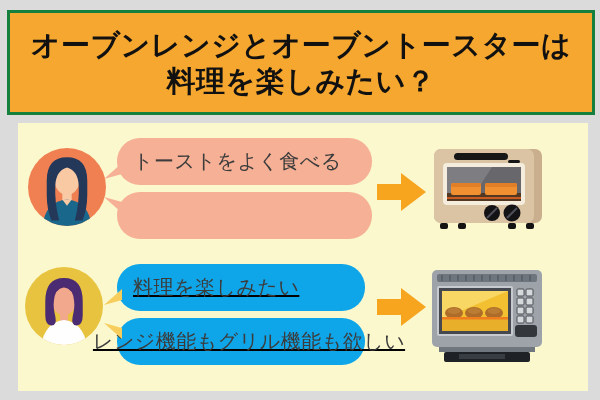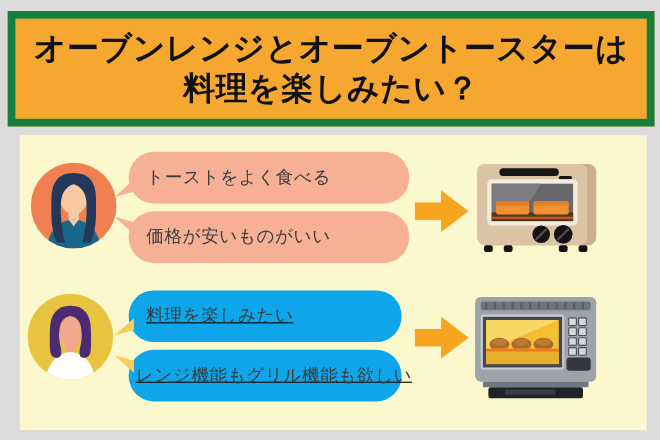--- a/index.html
+++ b/index.html
@@ -3,42 +3,42 @@
 <meta charset="utf-8">
 <style>
   html,body{margin:0;padding:0;}
   .canvas{
     position:relative;width:600px;height:400px;background:#DBDBDB;
     font-family:"Liberation Sans","DejaVu Sans",sans-serif;overflow:hidden;
   }
   
   .header{
     position:absolute;left:7px;top:10px;width:588px;height:105px;
-    box-sizing:border-box;background:#F6A72F;border:7px solid #15803d;
+    box-sizing:border-box;background:#F6A72F;border:3px solid #15803d;
     display:flex;flex-direction:column;justify-content:center;align-items:center;
     text-align:center;
   }
   .title-line{
     font-size:29px;font-weight:bold;color:#111;line-height:36px;letter-spacing:0.5px;
   }
   
   .content{
     position:absolute;left:18px;top:123px;width:570px;height:268px;background:#FBF8CD;
   }
   
   .avatar{position:absolute;width:78px;height:78px;}
   .avatar svg{display:block;width:100%;height:100%;}
   .avatar1{left:28px;top:148px;}
   .avatar2{left:25px;top:267px;}
   
   .bubble{
     position:absolute;height:47px;border-radius:23px;
     display:flex;align-items:center;box-sizing:border-box;padding-left:16px;
   }
-  .bubble-text{font-size:16px;color:#3C3C3C;letter-spacing:0.5px;white-space:nowrap;}
+  .bubble-text{font-size:20px;color:#3C3C3C;letter-spacing:0.5px;white-space:nowrap;}
   .b1a{left:117px;top:138px;width:255px;}
   .b1b{left:117px;top:192px;width:255px;}
   .b2a{left:117px;top:264px;width:248px;}
   .b2b{left:117px;top:318px;width:248px;justify-content:center;}
   .row1 .bubble{background:#F5B096;}
   .row2 .bubble{background:#0ea5e9;text-decoration:underline;}
   .tail{position:absolute;width:18px;height:18px;}
   .tail svg{display:block;width:100%;height:100%;}
   .tail-down{left:-13px;bottom:5px;}
   .tail-up{left:-13px;top:5px;}
@@ -97,21 +97,20 @@
       </span>
       <span class="bubble-text">トーストをよく食べる</span>
     </div>
 
     <div class="bubble b1b">
       <span class="tail tail-up">
         <svg viewBox="0 0 18 18">
             <polygon points="18,5 0,0 18,16"></polygon>
           </svg>
       </span>
-      <span class="bubble-text">価格が安いものがいい</span>
     </div>
 
     <div class="arrow arrow1">
       <svg viewBox="0 0 50 40">
           <polygon points="0,12 24,12 24,1 49,20 24,39 24,28 0,28"></polygon>
         </svg>
     </div>
 
     <div class="appliance toaster">
       <svg viewBox="0 0 116 96">

